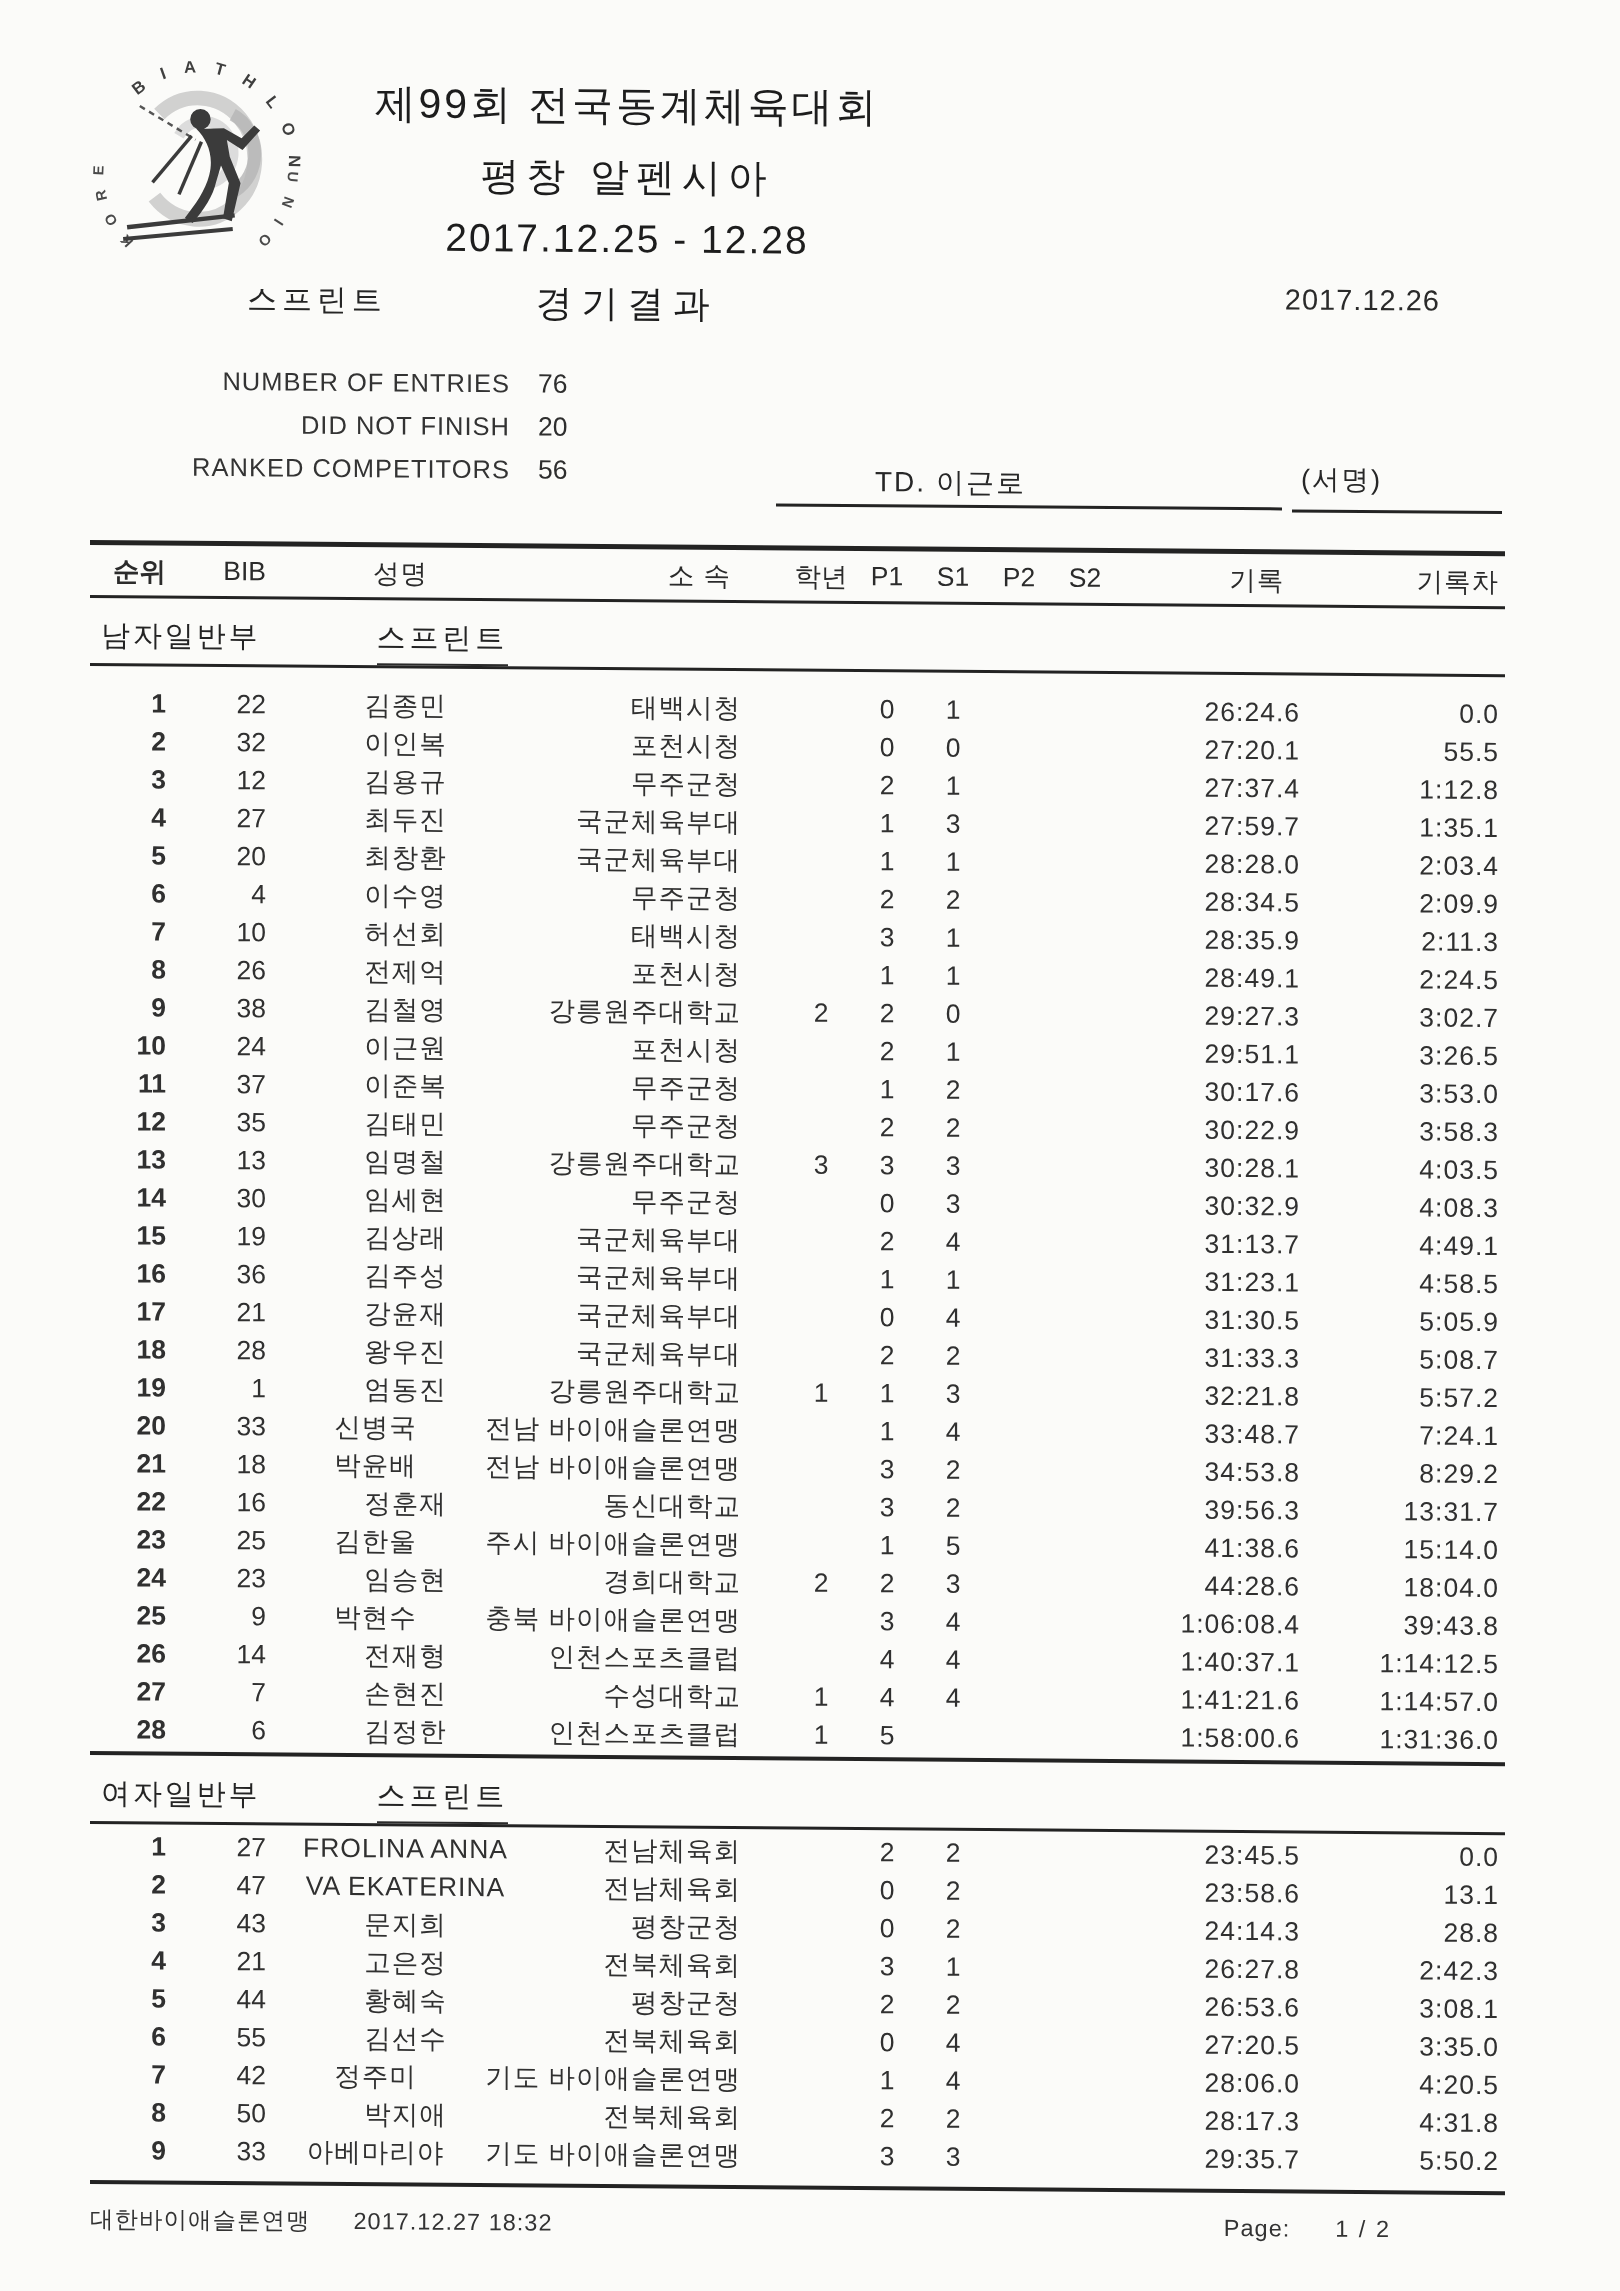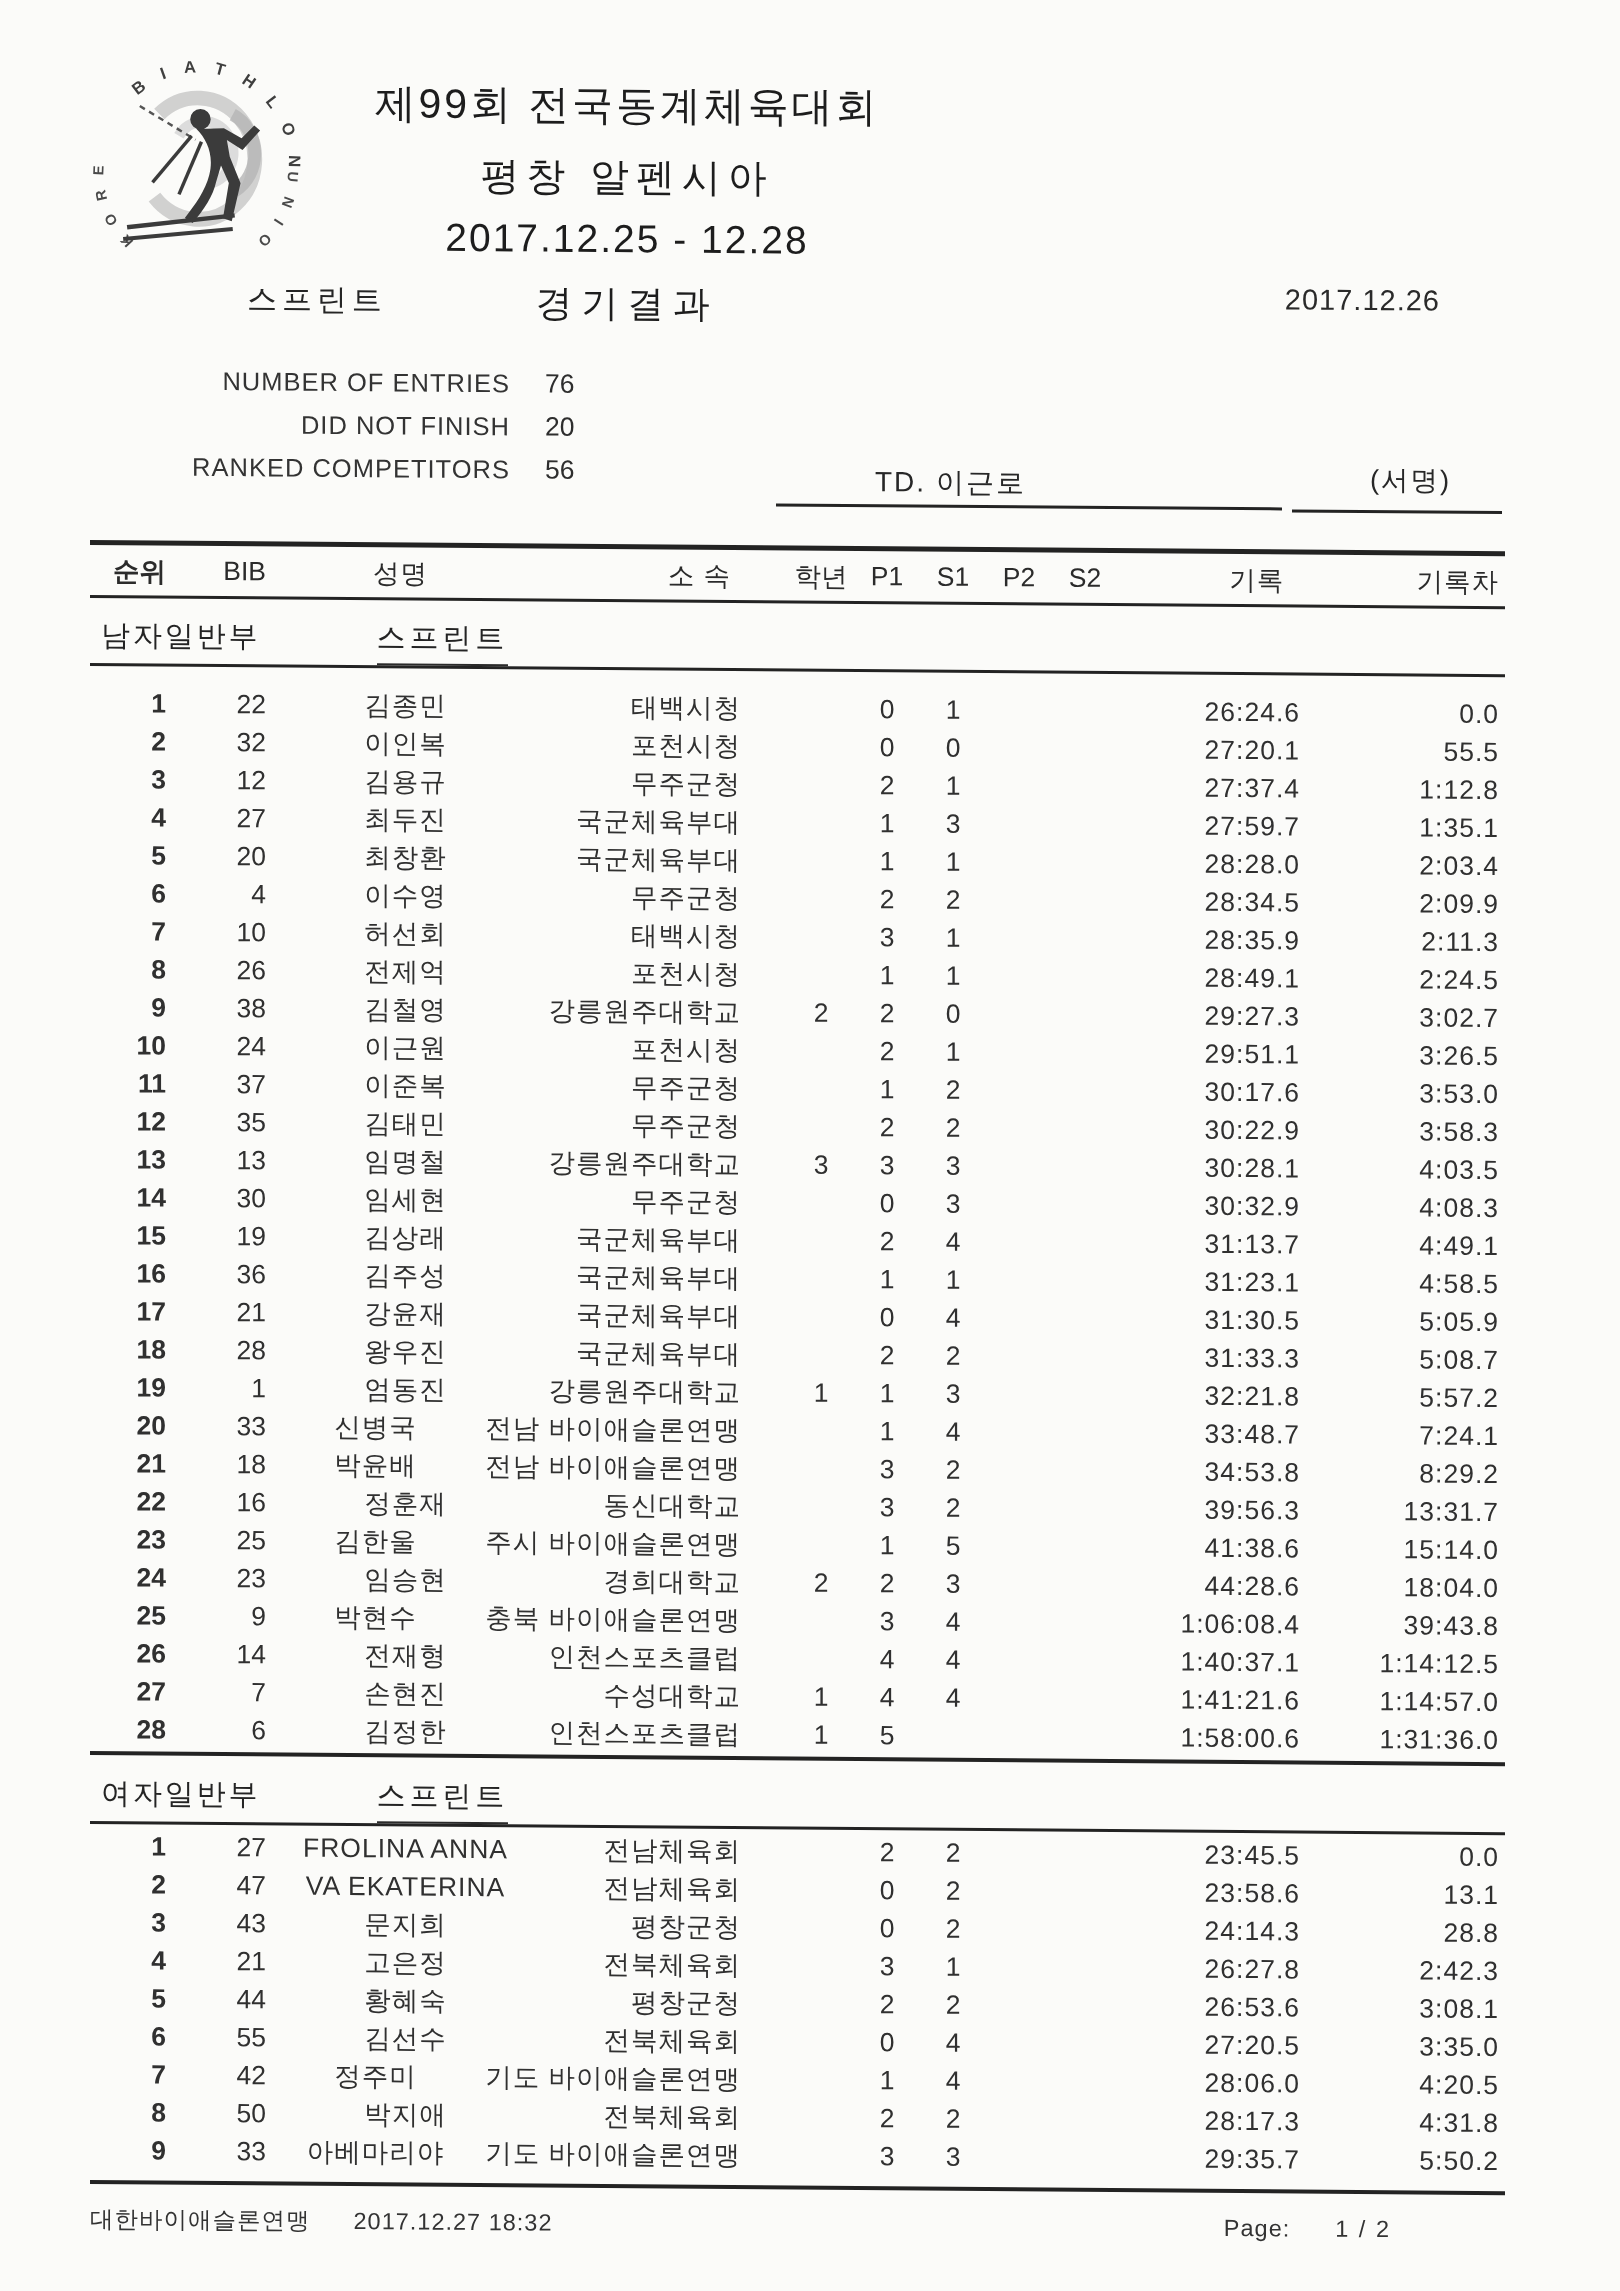--- a/index.html
+++ b/index.html
@@ -20,25 +20,25 @@
   .title-line2{font-size:39px;letter-spacing:6.9px;font-weight:500;margin-top:16.7px;}
   .title-line3{font-size:39px;letter-spacing:2px;font-weight:400;margin-top:13.7px;}
   .event-label{position:absolute;left:247px;top:278px;font-size:30px;letter-spacing:4.9px;color:#252525;}
   .doc-title{position:absolute;left:470px;top:275px;width:314px;text-align:center;font-size:37px;letter-spacing:8.8px;font-weight:500;color:#1d1d1d;}
   .doc-date{position:absolute;left:1259px;top:274px;width:181px;text-align:right;font-size:29px;letter-spacing:1px;color:#2a2a2a;}
 
   
   .stats{position:absolute;left:157px;top:365px;}
   .stat-row{display:flex;align-items:baseline;height:43px;}
   .stat-label{width:353px;text-align:right;font-size:25.5px;letter-spacing:1px;color:#333;}
-  .stat-value{margin-left:35px;font-size:26.5px;color:#2e2e2e;}
+  .stat-value{margin-left:28px;font-size:26.5px;color:#2e2e2e;}
 
   
   .td-label{position:absolute;left:875px;top:457px;font-size:28px;letter-spacing:2px;color:#272727;}
-  .sign-label{position:absolute;left:1370px;top:452px;font-size:27.4px;letter-spacing:2px;color:#272727;}
+  .sign-label{position:absolute;left:1301px;top:452px;font-size:27.4px;letter-spacing:2px;color:#272727;}
   .td-underline{position:absolute;left:776px;top:498px;width:506px;height:2.9px;background:#232323;}
   .sign-underline{position:absolute;left:1292px;top:500px;width:210px;height:2.9px;background:#232323;}
 
   
   .trow{display:flex;align-items:center;font-size:26.5px;color:#303030;}
   .thead-row{position:absolute;left:88px;top:549px;width:1411px;height:43px;font-size:26.5px;color:#2b2b2b;}
   .rows{position:absolute;left:88px;width:1411px;}
   .rows .trow{height:38px;}
   .c-rank{flex:0 0 78px;text-align:right;font-weight:bold;}
   .c-bib{flex:0 0 100px;text-align:right;}

